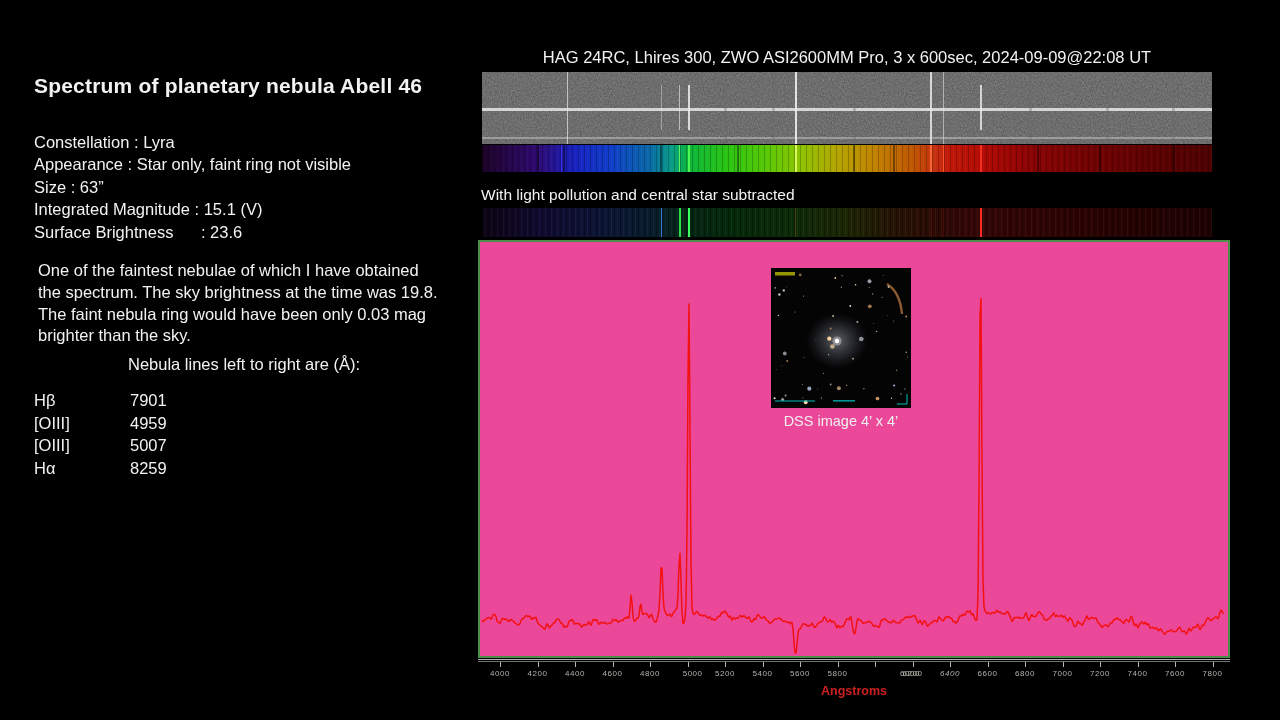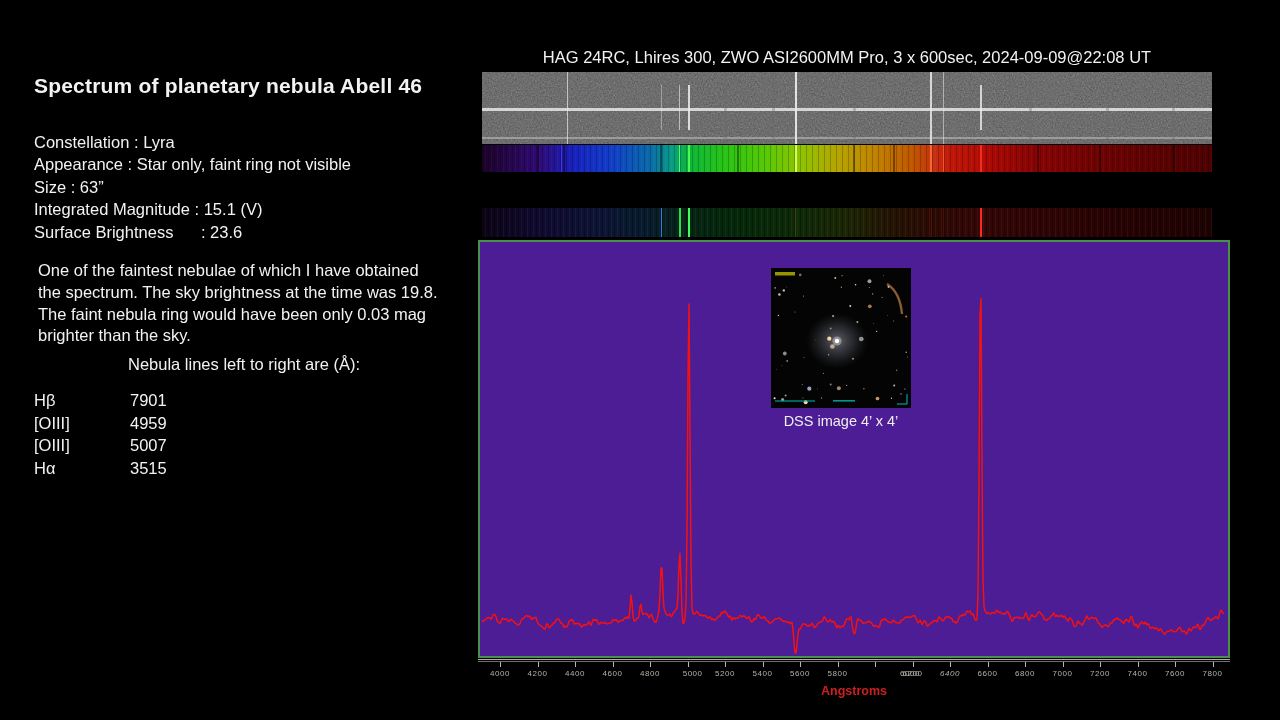--- a/index.html
+++ b/index.html
@@ -20,21 +20,21 @@
   .strip{left:482px;width:730px;overflow:hidden;}
   .strip-gray{top:72px;height:72px;background:#3c3c3c;}
   .strip-color{top:145px;height:27px;}
   .strip-sub{top:208px;height:29px;}
   .strip-tex{position:absolute;left:0;top:0;width:100%;height:100%;
      background:repeating-linear-gradient(90deg,rgba(0,0,0,.38) 0 1px,rgba(0,0,0,0) 1px 3px,rgba(255,255,255,.05) 3px 4px,rgba(0,0,0,0) 4px 6px);}
   .vline{position:absolute;}
   .hline{position:absolute;left:0;width:100%;}
   .sub-caption{left:481px;top:186px;font-size:15.5px;}
   
-  .chart-box{left:478px;top:240px;width:748px;height:414px;border:2px solid #4a8f4a;background:#4c1d95;}
+  .chart-box{left:478px;top:240px;width:748px;height:414px;border:2px solid #4a8f4a;background:#ec4899;}
   .dss{left:291px;top:26px;width:140px;height:140px;background:#030303;}
   .dss-caption{left:261px;top:171px;width:200px;text-align:center;font-size:14.5px;color:#efefef;}
   
   .axis{left:478px;top:659px;width:752px;height:46px;}
   .axis-line1{top:0;height:1px;background:#dcdcdc;opacity:.8;}
   .axis-line2{top:2px;height:1px;background:#6f6f6f;}
   .tick{top:3px;width:1px;height:5px;background:#b5b5b5;position:absolute;}
   .tick-label{position:absolute;top:10px;width:30px;margin-left:-15px;text-align:center;
      font-size:8px;color:#b3b3ab;letter-spacing:0.5px;}
   .axis-xlabel{top:25px;left:0;width:752px;text-align:center;font-size:12.5px;font-weight:700;color:#cc2020;}
@@ -62,21 +62,21 @@
       <div class="line-row">
         <div class="line-label">[OIII]</div>
         <div class="line-value">4959</div>
       </div>
       <div class="line-row">
         <div class="line-label">[OIII]</div>
         <div class="line-value">5007</div>
       </div>
       <div class="line-row">
         <div class="line-label">Hα</div>
-        <div class="line-value">3515</div>
+        <div class="line-value">8259</div>
       </div>
     </div>
 
   <div class="abs acq-title">HAG 24RC, Lhires 300, ZWO ASI2600MM Pro, 3 x 600sec, 2024-09-09@22:08 UT</div>
 
   <div class="abs strip strip-gray" id="strip-gray">
     <svg width="730" height="72">
       <defs>
         <filter id="grain" x="0" y="0" width="100%" height="100%">
           <feTurbulence type="fractalNoise" baseFrequency="0.65" numOctaves="2" seed="8" stitchTiles="stitch" result="t"></feTurbulence>
@@ -107,20 +107,21 @@
       <div class="vline" style="left: 80.8px; width: 2px; top: 0px; height: 27px; background: rgb(0, 0, 0); opacity: 0.4;"></div>
       <div class="vline" style="left: 178.4px; width: 2px; top: 0px; height: 27px; background: rgb(0, 0, 0); opacity: 0.4;"></div>
       <div class="vline" style="left: 255.1px; width: 2px; top: 0px; height: 27px; background: rgb(0, 0, 0); opacity: 0.4;"></div>
       <div class="vline" style="left: 371.4px; width: 2px; top: 0px; height: 27px; background: rgb(0, 0, 0); opacity: 0.4;"></div>
       <div class="vline" style="left: 410.8px; width: 2px; top: 0px; height: 27px; background: rgb(0, 0, 0); opacity: 0.4;"></div>
       <div class="vline" style="left: 555.1px; width: 2px; top: 0px; height: 27px; background: rgb(0, 0, 0); opacity: 0.4;"></div>
       <div class="vline" style="left: 617px; width: 2px; top: 0px; height: 27px; background: rgb(0, 0, 0); opacity: 0.4;"></div>
       <div class="vline" style="left: 690.9px; width: 2px; top: 0px; height: 27px; background: rgb(0, 0, 0); opacity: 0.4;"></div>
     </div>
 
+  <div class="abs sub-caption">With light pollution and central star subtracted</div>
   <div class="abs strip strip-sub" id="strip-sub" style="background:linear-gradient(to right,
          #0c0414 0%, #100a30 8%, #0c1434 16%, #081c2c 23%, #062414 28%, #04280a 34%,
          #0c2a08 42%, #1c2604 50%, #241404 56%, #2c0a04 62%, #340606 68%, #300404 76%,
          #260202 88%, #1e0202 100%);">
     <div class="strip-tex" style="opacity:.8;"></div>
   <div class="vline" style="left: 178.9px; width: 1px; top: 0px; height: 29px; background: rgb(59, 141, 255); opacity: 0.85;"></div>
       <div class="vline" style="left: 196.8px; width: 2px; top: 0px; height: 29px; background: rgb(46, 232, 78); opacity: 0.95;"></div>
       <div class="vline" style="left: 205.8px; width: 2px; top: 0px; height: 29px; background: rgb(60, 255, 94); opacity: 1;"></div>
       <div class="vline" style="left: 497.6px; width: 2px; top: 0px; height: 29px; background: rgb(255, 42, 34); opacity: 1;"></div>
       <div class="vline" style="left: 313.2px; width: 1px; top: 0px; height: 29px; background: rgb(74, 68, 16); opacity: 0.9;"></div>

